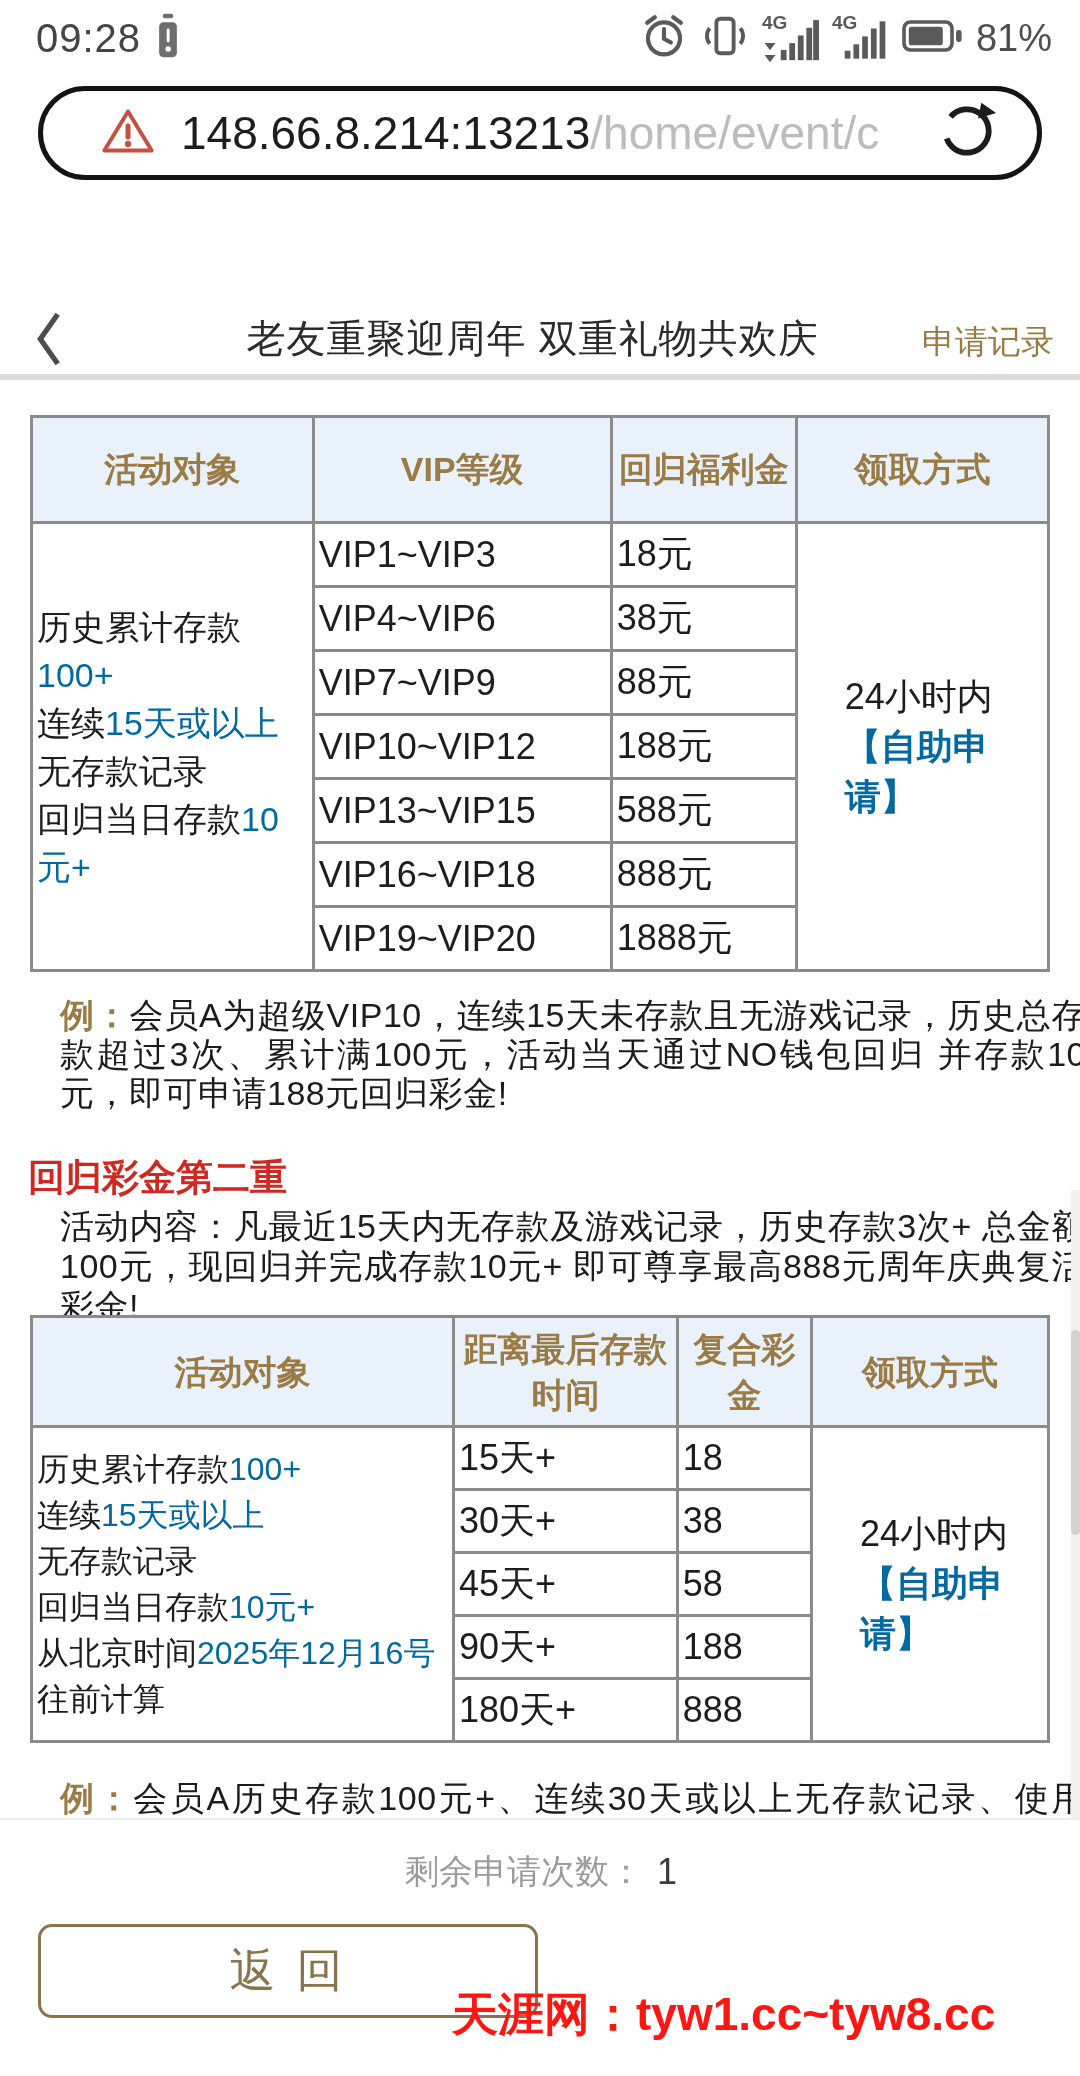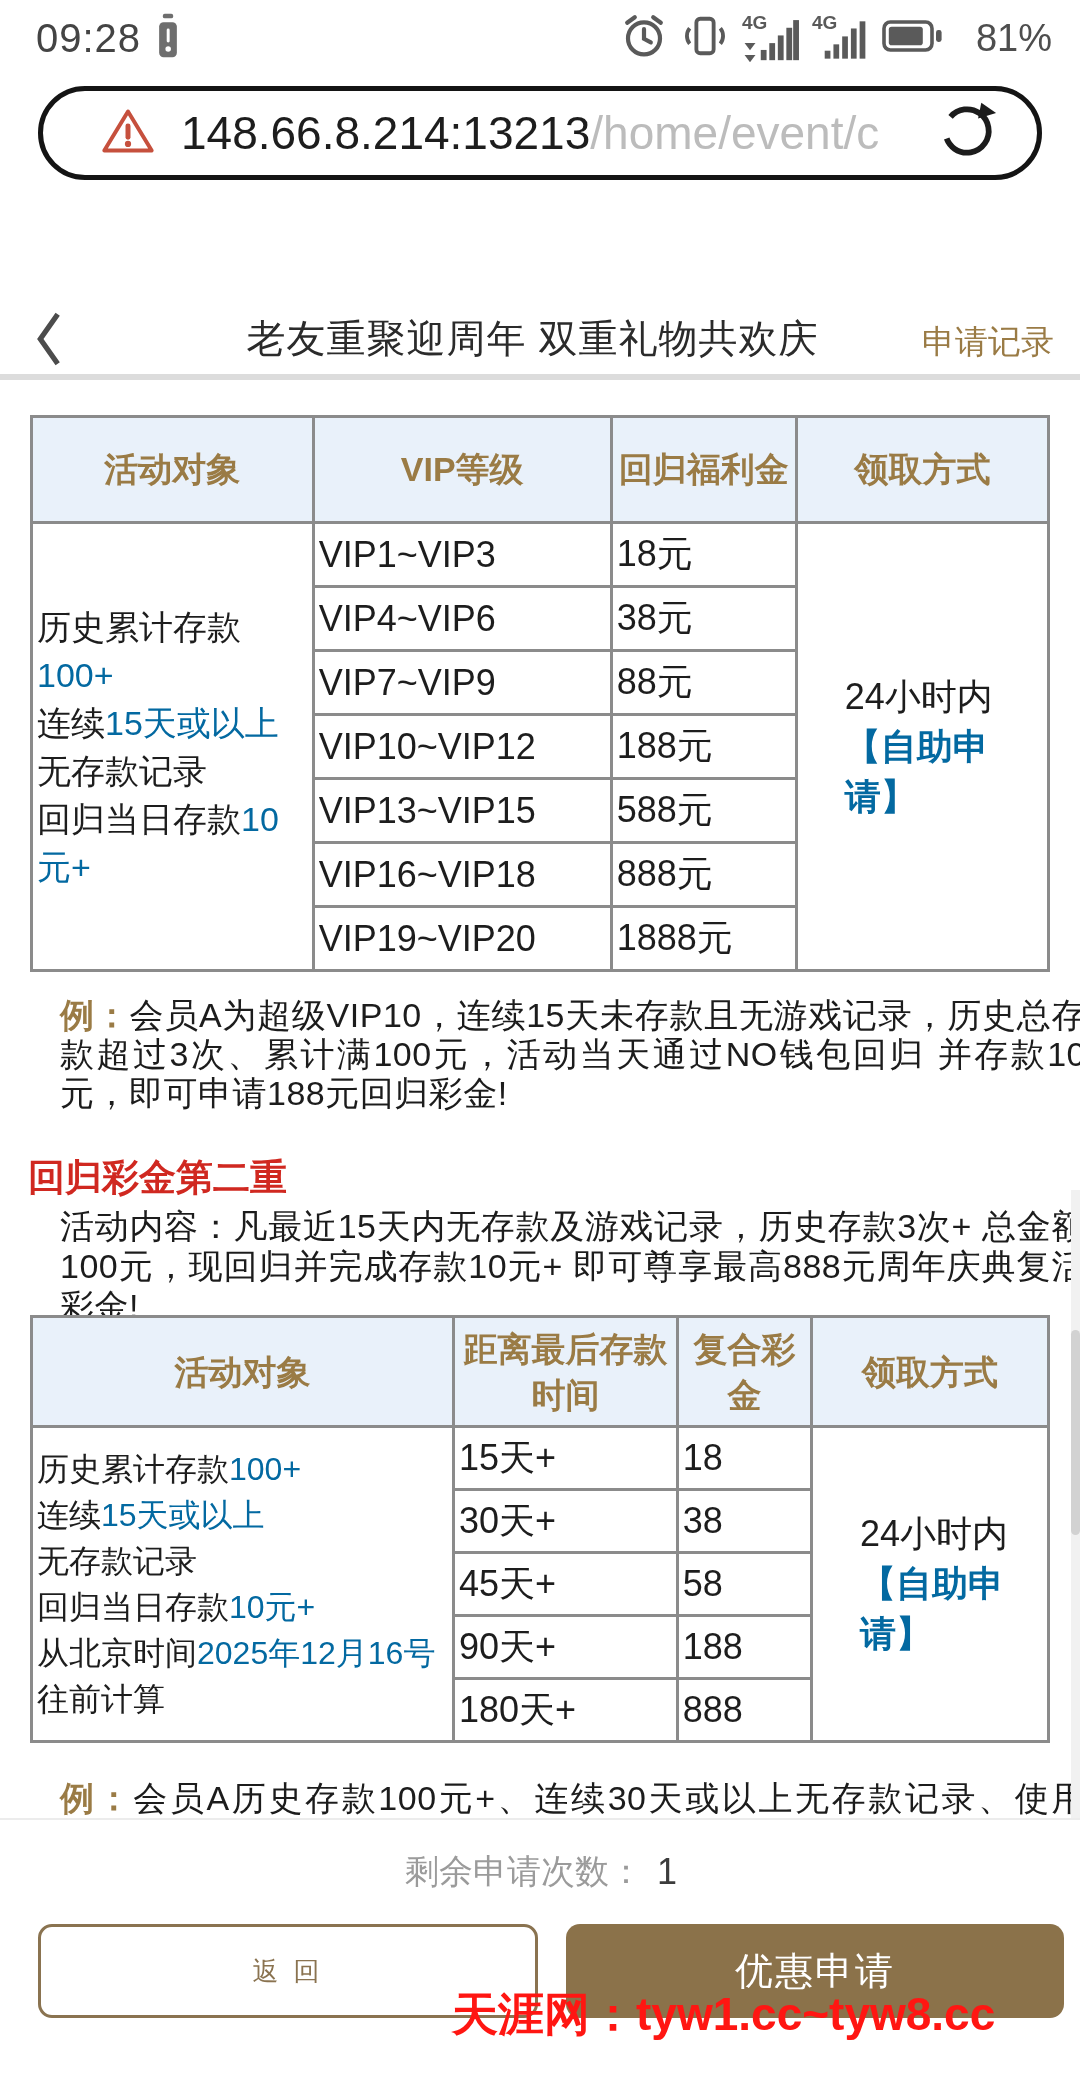--- a/index.html
+++ b/index.html
@@ -5,21 +5,21 @@
   * { margin:0; padding:0; box-sizing:border-box; }
   body { background:#333; font-family:"Liberation Sans","DejaVu Sans",sans-serif; }
   .screen { position:relative; width:1080px; height:2076px; margin:0 auto; background:#fff; overflow:hidden; }
 
   
   .status-bar { position:absolute; top:10px; left:36px; right:28px; height:56px;
                 display:flex; align-items:center; justify-content:space-between; color:#4e4e4e; }
   .sb-left { display:flex; align-items:center; gap:14px; }
   .sb-right { display:flex; align-items:center; gap:12px; }
   .sb-time { font-size:40px; font-weight:500; color:#444; letter-spacing:1px; }
-  .sb-pct { font-size:38px; color:#4e4e4e; margin-left:20px; }
+  .sb-pct { font-size:38px; color:#4e4e4e; margin-left:0; }
   .sig { position:relative; width:58px; height:48px; }
   .sig svg { position:absolute; left:0; top:0; }
   .sig .nt { position:absolute; left:0; top:-2px; font-size:19px; font-weight:bold; color:#5a5a5a; }
 
   
   .url-bar { position:absolute; top:86px; left:38px; right:38px; height:94px;
              border:5px solid #141414; border-radius:47px; background:#fff;
              display:flex; align-items:center; padding:0 40px 0 58px; cursor:text; }
   .url-text { font-size:46px; margin-left:26px; white-space:nowrap; overflow:hidden; }
   .url-host { color:#1d1d1d; }
@@ -64,21 +64,21 @@
   .bottom-bar { position:absolute; left:0; right:0; top:1818px; bottom:0; background:#fff;
                 border-top:2px solid #ececec; }
   .remain-line { position:absolute; top:24px; left:0; right:12px; height:56px;
                  display:flex; align-items:center; justify-content:center; gap:14px;padding-left:32px; }
   .remain-label { font-size:34px; color:#9b9b9b; }
   .remain-value { font-size:36px; color:#3c3c3c; margin-right:18px; }
   .refresh-wrap { display:flex; align-items:center; gap:12px; cursor:pointer; }
   .refresh-label { font-size:34px; color:#8a7350; }
   .btn-row { position:absolute; top:104px; left:38px; right:16px; height:94px; }
   .btn-back { position:absolute; left:0; top:0; width:500px; height:94px; background:#fff;
-              border:3px solid #8a7350; border-radius:14px; color:#8a7350; font-size:26px;
+              border:3px solid #8a7350; border-radius:14px; color:#8a7350; font-size:46px;
               display:flex; align-items:center; justify-content:center; cursor:pointer;
               font-family:inherit; letter-spacing:4px; }
   .btn-apply { position:absolute; left:528px; top:0; width:498px; height:94px; background:#8b724a;
                border:none; border-radius:14px; color:#fff; font-size:38px;
                display:flex; align-items:center; justify-content:center; cursor:pointer;
                font-family:inherit; letter-spacing:2px; }
 
   
   .watermark { position:absolute; left:452px; top:1984px; font-size:46px; font-weight:bold;
                color:#ff1612; white-space:nowrap; z-index:9; }
@@ -294,19 +294,18 @@
   <div class="scroll-track"></div>
   <div class="scroll-thumb"></div>
 
   <div class="bottom-bar">
     <div class="remain-line">
       <span class="remain-label">剩余申请次数：</span>
       <span class="remain-value">1</span>
     </div>
     <div class="btn-row">
       <button class="btn-back">返 回</button>
-      <button class="btn-apply">优惠申请</button>
     </div>
   </div>
 
   <div class="watermark">天涯网：tyw1.cc~tyw8.cc</div>
 
 </div>
 
 </body></html>

